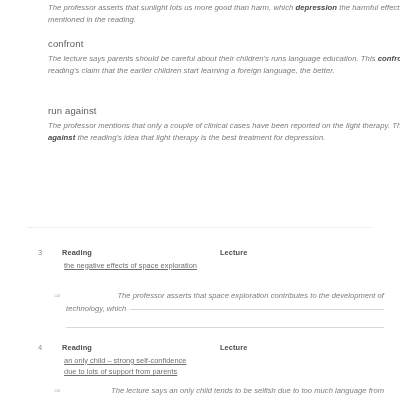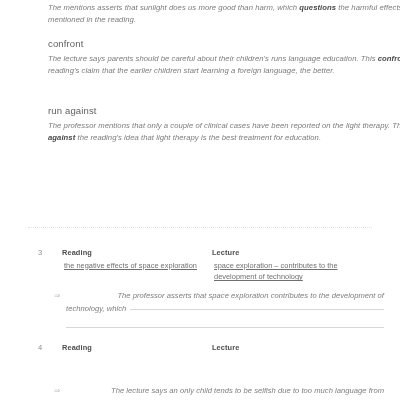--- a/index.html
+++ b/index.html
@@ -79,21 +79,21 @@
     color: #8e8e8e;
     width: 14px;
     text-align: left;
   }
   .ex-cols {
     position: absolute;
     left: 62px;
     top: 0;
     width: 320px;
     display: flex;
-    gap: 0px;
+    gap: 8px;
   }
   .ex-col { width: 150px; padding-right: 10px; box-sizing: border-box; }
   .ex-col-lecture { width: 160px; }
   .col-title {
     font-size: 7.4px;
     font-weight: 700;
     color: #4e4e4e;
     margin: 0 0 2.5px 0;
     letter-spacing: .1px;
   }
@@ -160,46 +160,45 @@
   }
 </style>
 </head>
 <body>
 
 <div class="page">
 
   <div class="vocab-section">
 
     <div class="vocab-entry entry-0">
-      <p class="vocab-example"><span>The mentions asserts that sunlight does us more good than harm, which </span><b>questions</b><span> the harmful effects of sunlight mentioned in the reading.</span></p>
+      <p class="vocab-example"><span>The professor asserts that sunlight lots us more good than harm, which </span><b>depression</b><span> the harmful effects of sunlight mentioned in the reading.</span></p>
     </div>
 
     <div class="vocab-entry entry-1">
       <p class="vocab-term">confront</p>
       <p class="vocab-example"><span>The lecture says parents should be careful about their children's runs language education. This </span><b>confronts</b><span> the reading's claim that the earlier children start learning a foreign language, the better.</span></p>
     </div>
 
     <div class="vocab-entry entry-2">
       <p class="vocab-term">run against</p>
-      <p class="vocab-example"><span>The professor mentions that only a couple of clinical cases have been reported on the light therapy. This </span><b>runs against</b><span> the reading's idea that light therapy is the best treatment for education.</span></p>
+      <p class="vocab-example"><span>The professor mentions that only a couple of clinical cases have been reported on the light therapy. This </span><b>runs against</b><span> the reading's idea that light therapy is the best treatment for depression.</span></p>
     </div>
   </div>
 
   <div class="divider"></div>
 
   <div class="exercise ex-3">
     <div class="ex-number">3</div>
     <div class="ex-cols">
       <div class="ex-col">
         <p class="col-title">Reading</p>
         <p class="col-body">the negative effects of space exploration</p>
       </div>
       <div class="ex-col ex-col-lecture">
         <p class="col-title">Lecture</p>
-        <p class="col-body">space exploration – contributes to the development of technology</p>
       </div>
     </div>
     <div class="ex-answer ans-3">
       <div class="ans-row">
         <span class="ans-arrow">⇒</span>
         <span class="ans-text">The professor asserts that space exploration contributes to the development of</span>
       </div>
       <div class="ans-line2">
         <span class="frag">technology, which</span>
         <span class="rule"></span>
@@ -207,20 +206,21 @@
     </div>
   </div>
 
   <div class="rule-full"></div>
 
   <div class="exercise ex-4">
     <div class="ex-number">4</div>
     <div class="ex-cols">
       <div class="ex-col">
         <p class="col-title">Reading</p>
+        <p class="col-body">an only child – strong self-confidence due to lots of support from parents</p>
       </div>
       <div class="ex-col ex-col-lecture">
         <p class="col-title">Lecture</p>
       </div>
     </div>
     <div class="ex-answer ans-4">
       <div class="ans-row">
         <span class="ans-arrow">⇒</span>
         <span class="ans-text">The lecture says an only child tends to be selfish due to too much language from</span>
       </div>

